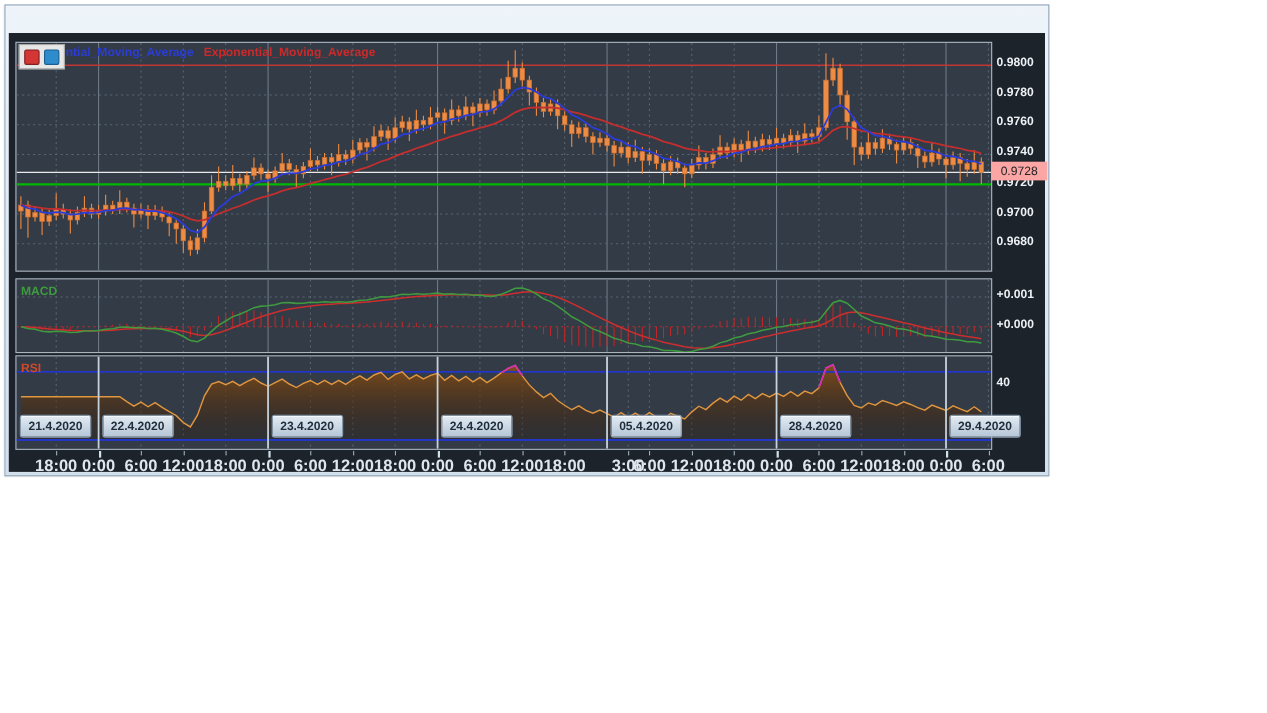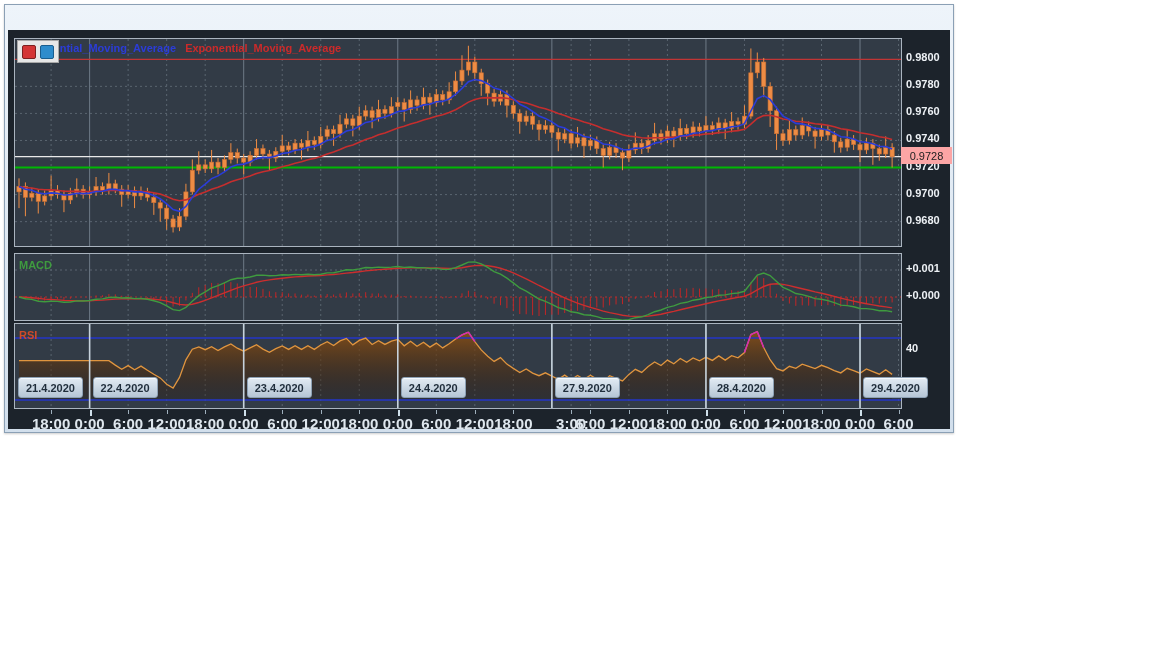--- a/index.html
+++ b/index.html
@@ -575,21 +575,21 @@
           <line x1="536.86" y1="0" x2="536.86" y2="84" stroke="#c6d2dc" stroke-width="1.6"></line>
           <line x1="690.9399999999999" y1="0" x2="690.9399999999999" y2="84" stroke="#c6d2dc" stroke-width="1.6"></line>
           <line x1="845.02" y1="0" x2="845.02" y2="84" stroke="#c6d2dc" stroke-width="1.6"></line>
         </svg>
       <div class="ind-label" id="rsiLabel">RSI</div>
       <div id="dateBoxes">
           <div class="datebox" style="left: 3px;">21.4.2020</div>
           <div class="datebox" style="left: 77.62px;">22.4.2020</div>
           <div class="datebox" style="left: 231.7px;">23.4.2020</div>
           <div class="datebox" style="left: 385.78px;">24.4.2020</div>
-          <div class="datebox" style="left: 539.86px;">27.9.2020</div>
+          <div class="datebox" style="left: 539.86px;">05.4.2020</div>
           <div class="datebox" style="left: 693.94px;">28.4.2020</div>
           <div class="datebox" style="left: 848.02px;">29.4.2020</div>
         </div>
     </div>
 
     <div class="timebar" id="timebar">
         <div class="ttick" style="left: 37.1px;"></div>
         <div class="tlabel" style="left: 37.1px;">18:00</div>
         <div class="ttick day" style="left: 75.62px;"></div>
         <div class="tlabel" style="left: 75.62px;">0:00</div>

